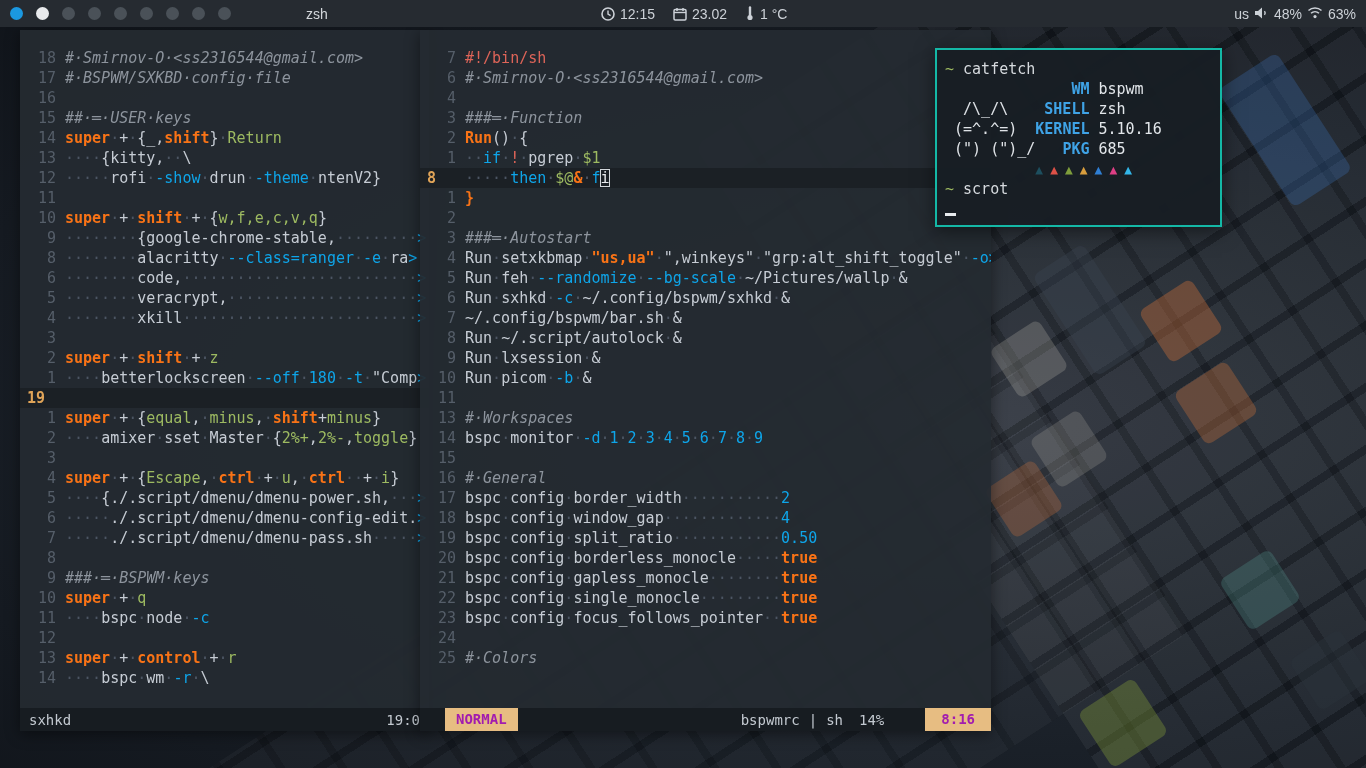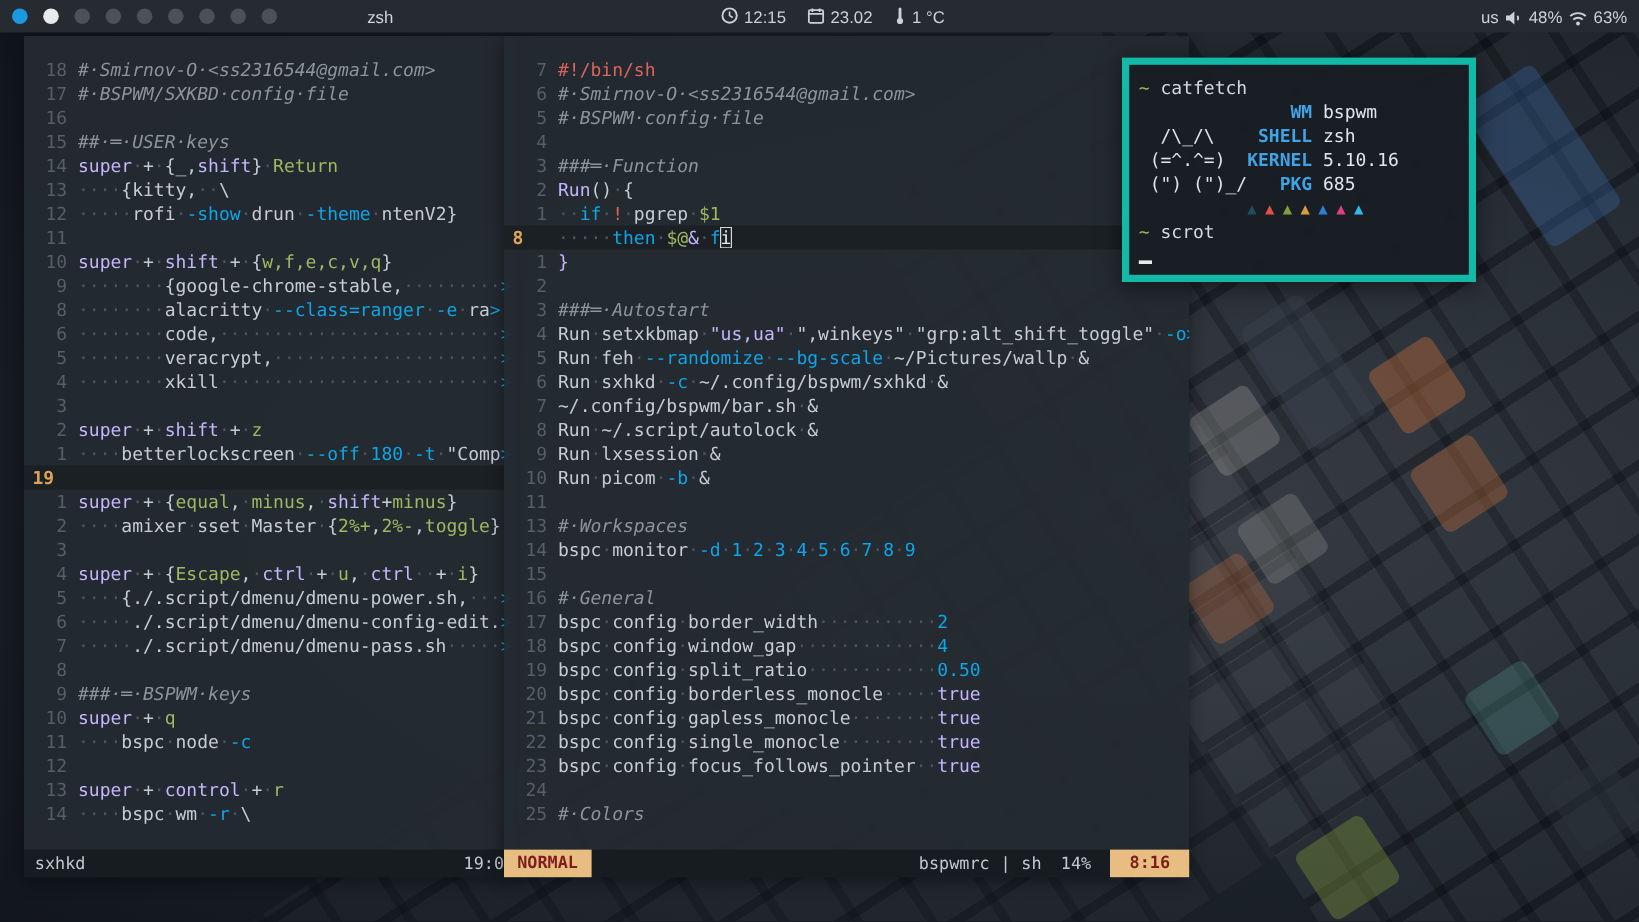--- a/index.html
+++ b/index.html
@@ -15,47 +15,47 @@
   .plate2{left:-120px;top:600px;width:1300px;height:420px;opacity:.35;}
   .key{position:absolute;border-radius:7px;transform:rotate(-33deg);opacity:.4;}
   
   .bar{position:absolute;left:0;top:0;width:1366px;height:27px;background:#262b31;
     display:flex;align-items:center;color:#ccd1d7;font-family:"Liberation Sans",sans-serif;
     font-size:14px;z-index:30;}
   .dots{display:flex;align-items:center;gap:13px;margin-left:10px;}
   .dot{width:13px;height:13px;border-radius:50%;}
   .bar-title{margin-left:75px;color:#d3d7db;}
   .bar-center{position:absolute;left:601px;display:flex;align-items:center;gap:6px;}
-  .bar-center .grp{display:flex;align-items:flex-start;gap:5px;margin-right:12px;}
-  .bar-right{position:absolute;right:10px;display:flex;align-items:flex-end;gap:5px;margin-left:16px;}
+  .bar-center .grp{display:flex;align-items:center;gap:5px;margin-right:12px;}
+  .bar-right{position:absolute;right:10px;display:flex;align-items:flex-start;gap:5px;margin-left:16px;}
   .bicon{display:inline-flex;align-items:center;}
   
   .win{position:absolute;background:rgba(36,42,49,0.94);box-shadow:0 3px 14px rgba(0,0,0,.45);}
   .win-left{left:20px;top:30px;width:409px;height:701px;z-index:5;}
   .win-right{left:420px;top:30px;width:571px;height:701px;z-index:5;}
   .rows{position:absolute;left:0;right:0;top:0;bottom:23px;padding-top:18px;overflow:hidden;}
   .row{height:20px;line-height:20px;white-space:pre;font-size:15px;}
   .row.current{background:#1b2025;}
   .gut{display:inline-block;width:36px;text-align:right;color:#555e69;margin-right:9px;
     box-sizing:border-box;}
   .gut.curgut{text-align:left;padding-left:7px;color:#e0a458;font-weight:bold;}
   .code{white-space:pre;}
   .tw{color:#c6ccd4;} .tc{color:#8d949d;font-style:italic;} .td{color:#4c5563;}
-  .tk{color:#c4b5fd;} .tg{color:#9dba61;} .to{color:#0ea5e9;} .tr{color:#dd6458;}
+  .tk{color:#f97316;font-weight:bold;} .tg{color:#9dba61;} .to{color:#0ea5e9;} .tr{color:#dd6458;}
   .tu{color:#e8ebee;box-shadow:inset 0 0 0 1px #d3d8dc;}
   
   .status{position:absolute;left:0;right:0;bottom:0;height:23px;background:#171c21;
     display:flex;align-items:center;font-size:14px;color:#c3c9d0;}
   .status .pad{padding:0 9px;}
-  .badge{background:#e7bd82;color:#7f1d1d;font-weight:bold;padding:0 11px;height:23px;
-    line-height:23px;}
+  .badge{background:#e7bd82;color:#a21caf;font-weight:bold;padding:0 11px;height:23px;
+    line-height:23px;margin-left:25px;}
   .spacer{flex:1;}
   
   .term{position:absolute;left:935px;top:48px;width:275px;height:166px;
-    background:rgba(24,30,36,0.97);border:6px solid #14b8a6;z-index:20;
+    background:rgba(24,30,36,0.97);border:2px solid #14b8a6;z-index:20;
     box-shadow:0 4px 18px rgba(0,0,0,.5);padding:9px 0 0 8px;font-size:15px;color:#d6dade;}
   .trow{height:20px;line-height:20px;white-space:pre;}
   .prompt{color:#9dba61;}
   .fl{color:#3fa3e6;font-weight:bold;display:inline-block;width:6ch;text-align:right;}
   .fa{display:inline-block;width:10ch;white-space:pre;color:#dfe3e7;}
   .fv{color:#e2e6ea;}
   .tri{font-size:13px;margin-right:7px;}
   .cursor{display:inline-block;width:11px;height:3px;background:#e8ebee;vertical-align:bottom;
     margin-bottom:3px;}
 </style>
@@ -179,21 +179,20 @@
     <span class="pad">sxhkd</span>
     <span class="spacer"></span>
     <span class="pad">19:0</span>
   </div>
 </div>
 
 <div class="win win-right">
   <div class="rows" id="right-rows">
       <div class="row"><span class="gut">7</span><span class="code"><span class="tr">#!/bin/sh</span></span></div>
       <div class="row"><span class="gut">6</span><span class="code"><span class="tc">#·Smirnov-O·&lt;ss2316544@gmail.com&gt;</span></span></div>
-      <div class="row"><span class="gut">5</span><span class="code"><span class="tc">#·BSPWM·config·file</span></span></div>
       <div class="row"><span class="gut">4</span><span class="code"></span></div>
       <div class="row"><span class="gut">3</span><span class="code"><span class="tc">###═·Function</span></span></div>
       <div class="row"><span class="gut">2</span><span class="code"><span class="tk">Run</span><span class="tw">()</span><span class="td">·</span><span class="tw">{</span></span></div>
       <div class="row"><span class="gut">1</span><span class="code"><span class="td">··</span><span class="to">if</span><span class="td">·</span><span class="tr">!</span><span class="td">·</span><span class="tw">pgrep</span><span class="td">·</span><span class="tg">$1</span></span></div>
       <div class="row current"><span class="gut curgut">8</span><span class="code"><span class="td">·····</span><span class="to">then</span><span class="td">·</span><span class="tg">$@</span><span class="tk">&amp;</span><span class="td">·</span><span class="to">f</span><span class="tu">i</span></span></div>
       <div class="row"><span class="gut">1</span><span class="code"><span class="tk">}</span></span></div>
       <div class="row"><span class="gut">2</span><span class="code"></span></div>
       <div class="row"><span class="gut">3</span><span class="code"><span class="tc">###═·Autostart</span></span></div>
       <div class="row"><span class="gut">4</span><span class="code"><span class="tw">Run</span><span class="td">·</span><span class="tw">setxkbmap</span><span class="td">·</span><span class="tk">"us,ua"</span><span class="td">·</span><span class="tw">",winkeys"</span><span class="td">·</span><span class="tw">"grp:alt_shift_toggle"</span><span class="td">·</span><span class="to">-o</span><span class="to">&gt;</span></span></div>
       <div class="row"><span class="gut">5</span><span class="code"><span class="tw">Run</span><span class="td">·</span><span class="tw">feh</span><span class="td">·</span><span class="to">--randomize</span><span class="td">·</span><span class="to">--bg-scale</span><span class="td">·</span><span class="tw">~/Pictures/wallp</span><span class="td">·</span><span class="tw">&amp;</span></span></div>

